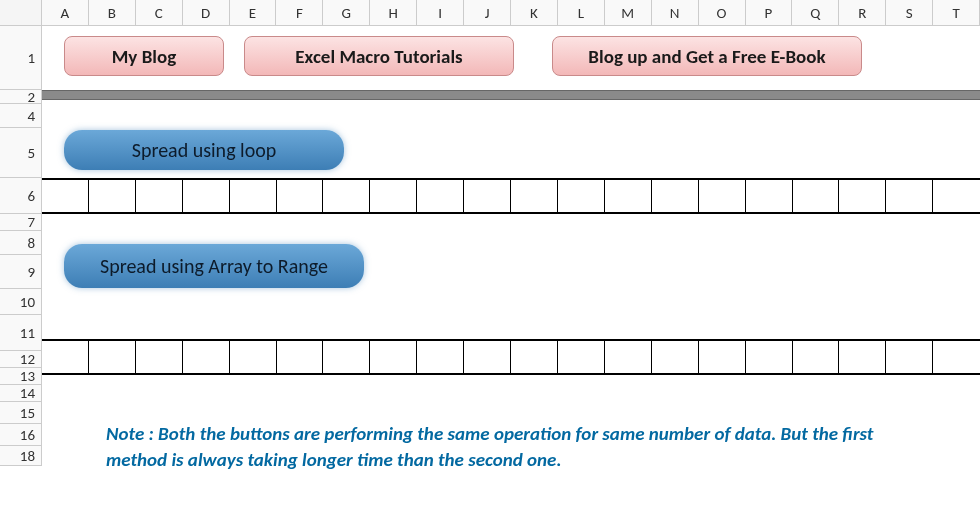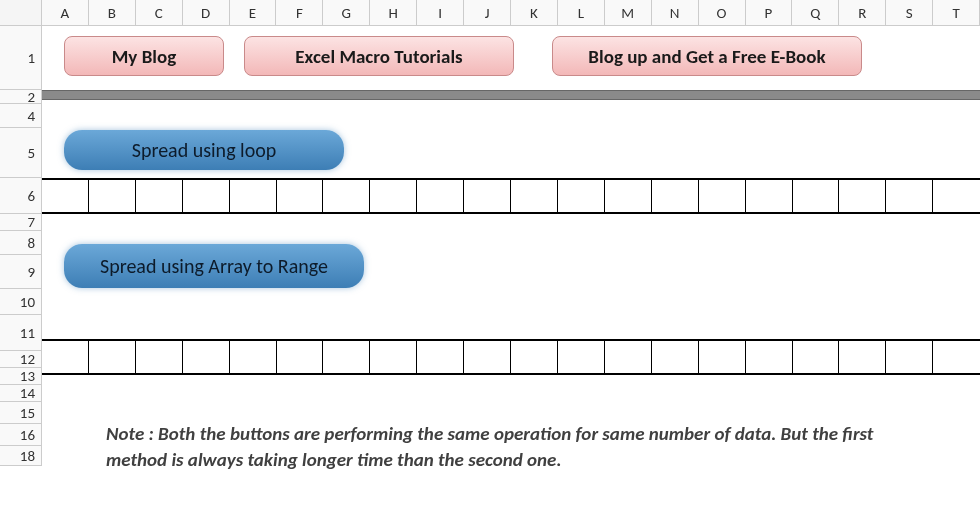--- a/index.html
+++ b/index.html
@@ -135,21 +135,21 @@
     height: 100%;
   }
   .bordered-row .cell:last-child { border-right: none; }
   .brow6 { top: 152px; height: 36px; }
   .brow11 { top: 313px; height: 36px; }
   .note {
     position: absolute;
     left: 64px;
     top: 395px;
     width: 790px;
-    color: #404040;
+    color: #0369a1;
     font-style: italic;
     font-weight: 700;
     font-size: 19px;
     line-height: 26px;
   }
 </style>
 </head>
 <body>
 
 <div class="grid">

